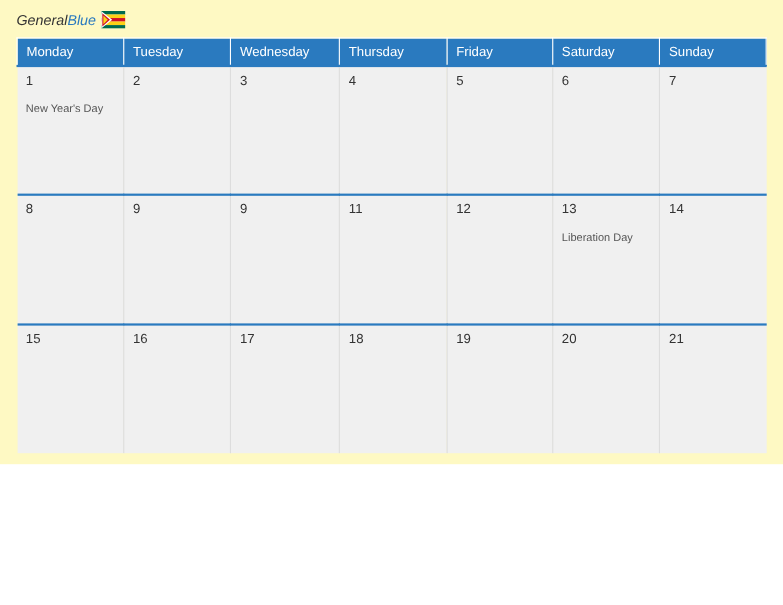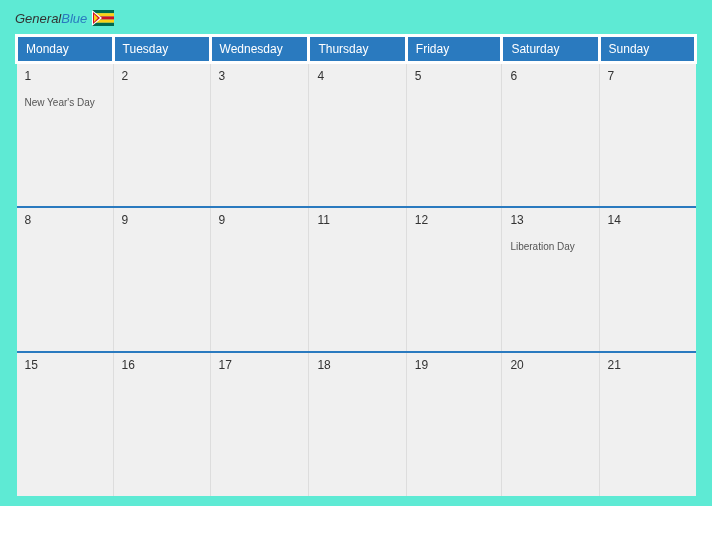--- a/index.html
+++ b/index.html
@@ -5,22 +5,22 @@
     * { margin: 0; padding: 0; box-sizing: border-box; }
     body {
       width: 712px;
       height: 550px;
       background: #fff;
       font-family: Arial, sans-serif;
       overflow: hidden;
     }
     .page {
       width: 712px;
-      height: 506px;
-      background: #5eead4;
+      height: 422px;
+      background: #fef9c3;
       padding: 10px 15px;
       display: flex;
       flex-direction: column;
     }
     .header {
       display: flex;
       align-items: center;
       justify-content: space-between;
       margin-bottom: 8px;
       position: relative;
@@ -59,21 +59,21 @@
     }
     .calendar-table thead tr {
       background-color: #2a7abf;
     }
     .calendar-table thead th {
       color: #fff;
       font-size: 12px;
       font-weight: normal;
       padding: 5px 8px;
       text-align: left;
-      border: 3px solid #ffffff;
+      border: 1px solid #ffffff;
     }
     .calendar-table tbody tr {
       background-color: #f0f0f0;
       border-top: 2px solid #2a7abf;
     }
     .calendar-table tbody td {
       vertical-align: top;
       padding: 5px 8px;
       font-size: 12px;
       color: #333;

